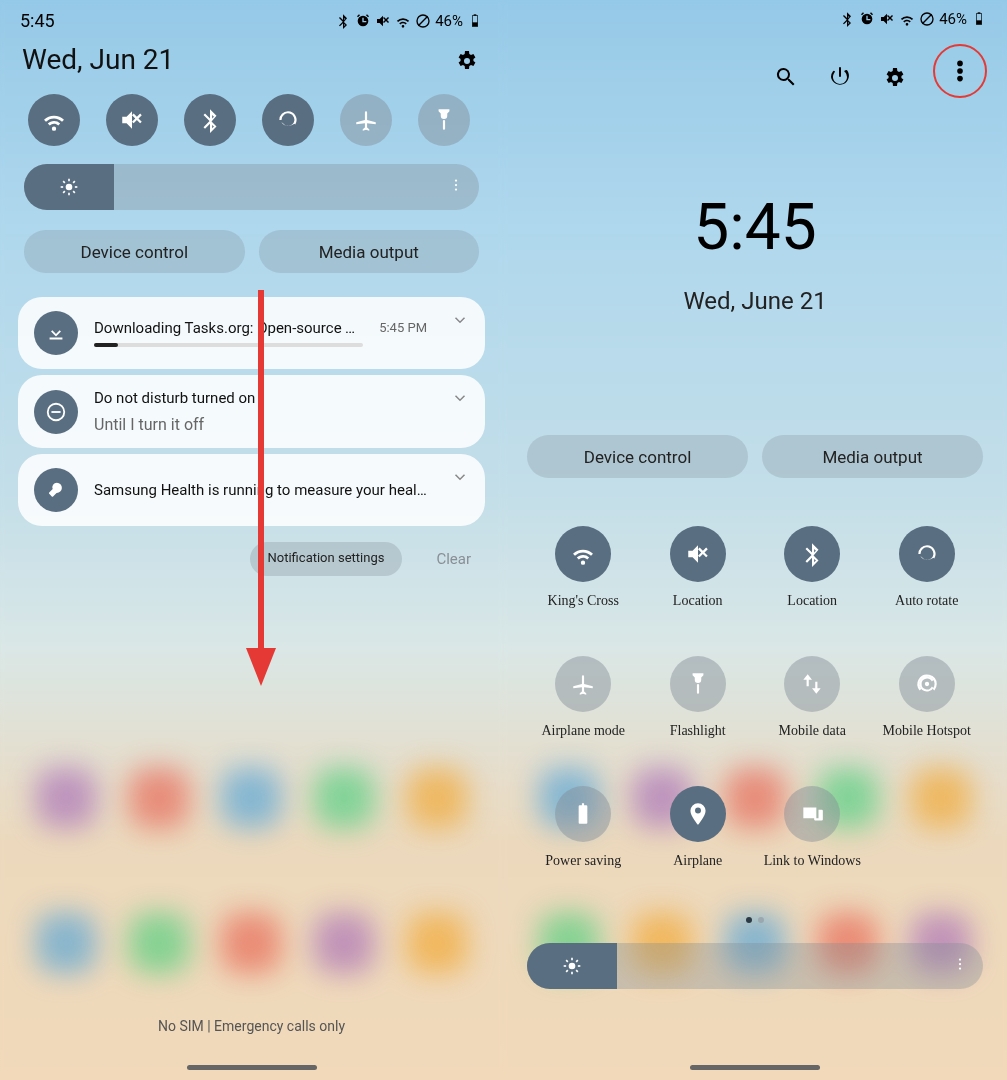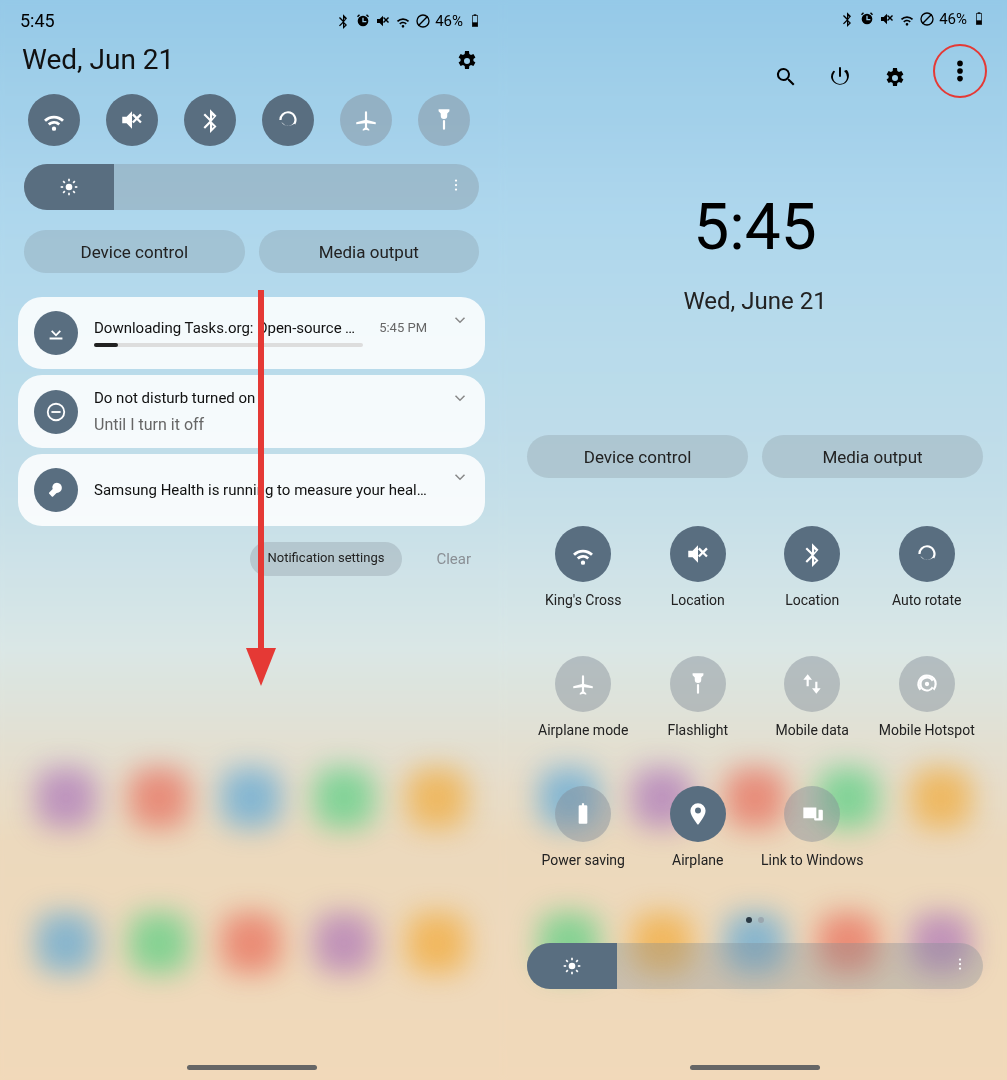--- a/index.html
+++ b/index.html
@@ -179,20 +179,21 @@
     color:#000; margin-top: 76px;
   }
   .big-date {
     font-size: 24px; text-align:center; color:#222; margin-top: 22px;
   }
   .qs-grid {
     display:grid;
     grid-template-columns: repeat(4, 1fr);
     gap: 30px 10px;
     padding: 24px 28px 10px;
+    font-family: Liberation Serif, serif;
   }
   .qs-item { text-align:center; }
   .qs-item .qs-chip { margin: 0 auto; width:56px;height:56px; }
   .qs-label { font-size:14px; color:#222; margin-top:10px; line-height:1.25; min-height:34px; }
   .pager { text-align:center; margin-top: 12px; color:#566; }
   .pager .dot{display:inline-block;width:6px;height:6px;border-radius:50%;margin:0 3px;}
   .pager .dot.active{background:#2b3a45;} .pager .dot.inactive{background:#9aa7af;}
   .bright2 { margin: 16px 24px 0; }
   
   .arrow {
@@ -470,20 +471,21 @@
               <use href="#i-chev"></use>
             </svg></span>
       </div>
     </div>
 
     <div class="notif-actions">
       <span class="action-pill">Notification settings</span>
       <span class="action-text">Clear</span>
     </div>
 
+    <div class="bottom-text">No SIM | Emergency calls only</div>
     <div class="nav-bar"></div>
 
     <div class="arrow">
       <div class="arrow-line"></div>
       <div class="arrow-head"></div>
     </div>
   </div>
 </div>
 
 <div class="phone" style="width:504px">

